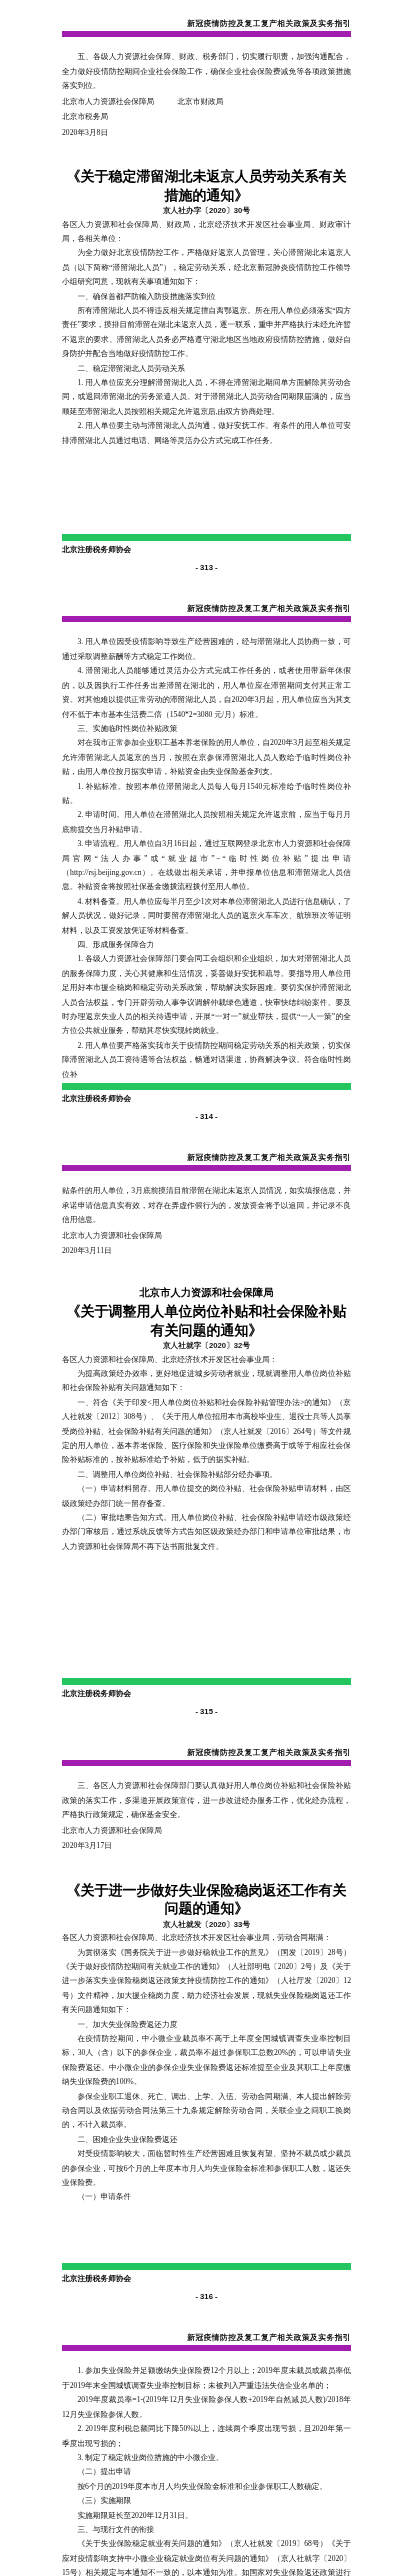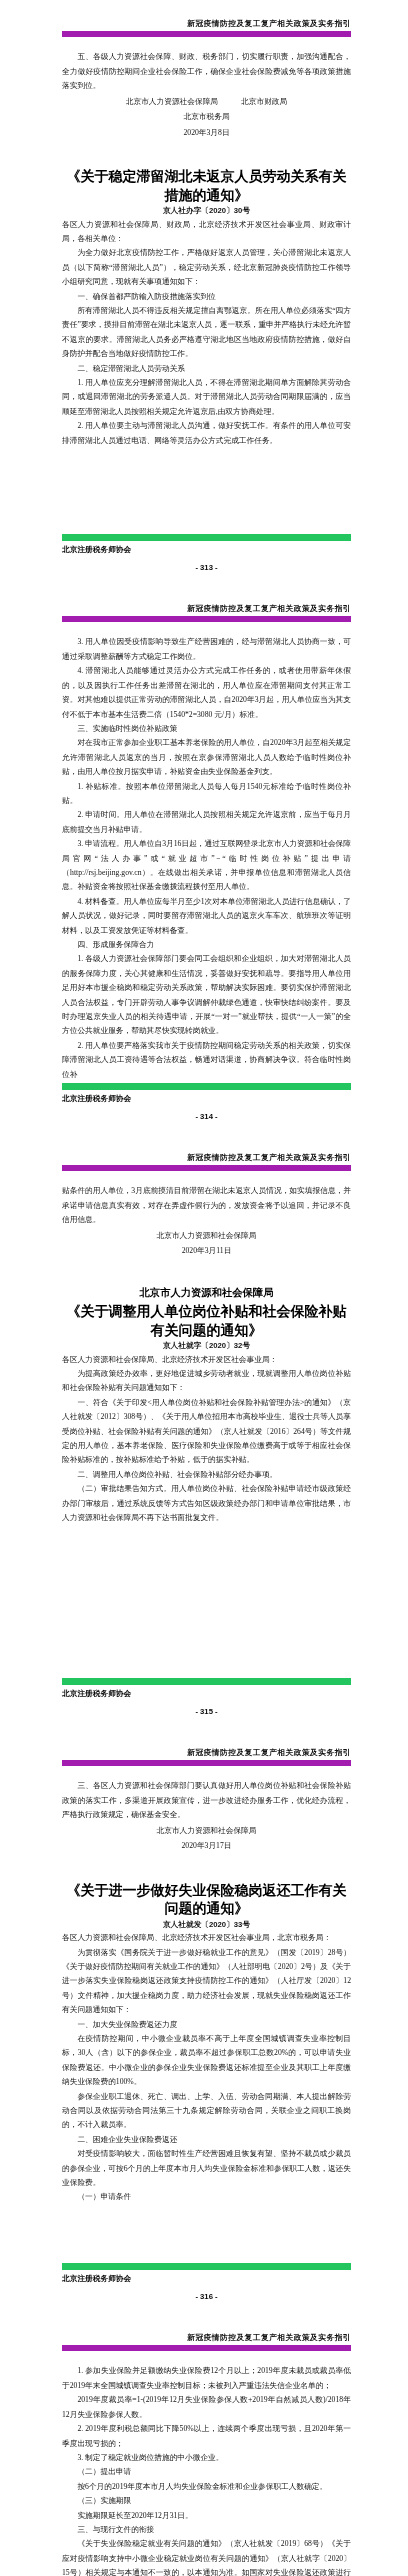--- a/index.html
+++ b/index.html
@@ -11,21 +11,21 @@
   .page { position:relative; box-sizing:border-box; padding:0 58px 0 62px; overflow:hidden; }
   .page-head {
     padding-top:18.5px; padding-bottom:2.6px; border-bottom:6px solid #a21caf;
     text-align:right; font-family:"Liberation Sans",sans-serif;
     font-weight:700; font-size:7.7px; letter-spacing:0.5px; color:#111;
   }
   .page-body { padding-top:13.4px; font-size:7.7px; line-height:14.4px; text-align:justify; }
   .page-body p { margin:0; }
   .para  { text-indent:2em; }
   .flush { text-indent:0; }
-  .sign  { text-align:center; line-height:15.5px; text-indent:0; }
+  .sign  { text-align:left; line-height:15.5px; text-indent:0; }
   .doc-org, .doc-title {
     text-align:center; font-family:"Liberation Sans",sans-serif;
     font-weight:700; color:#000; text-indent:0;
   }
   .doc-org   { font-size:10.3px; line-height:18.5px; margin-top:3.1px; }
   .doc-title { font-size:14px; line-height:18.5px; margin-bottom:5.2px; }
   .doc-num   {
     text-align:center; font-family:"Liberation Sans",sans-serif;
     font-weight:600; font-size:7.7px; line-height:13.4px; margin-bottom:7.2px; text-indent:0;
   }
@@ -86,34 +86,35 @@
           <p class="sign">北京市人力资源和社会保障局</p>
           <p class="sign">2020年3月11日</p>
           <div style="height: 25px;"></div>
           <p class="doc-org">北京市人力资源和社会保障局</p>
           <p class="doc-title">《关于调整用人单位岗位补贴和社会保险补贴有关问题的通知》</p>
           <p class="doc-num">京人社就字〔2020〕32号</p>
           <p class="flush">各区人力资源和社会保障局、北京经济技术开发区社会事业局：</p>
           <p class="para">为提高政策经办效率，更好地促进城乡劳动者就业，现就调整用人单位岗位补贴和社会保险补贴有关问题通知如下：</p>
           <p class="para">一、符合《关于印发&lt;用人单位岗位补贴和社会保险补贴管理办法&gt;的通知》（京人社就发〔2012〕308号）、《关于用人单位招用本市高校毕业生、退役士兵等人员享受岗位补贴、社会保险补贴有关问题的通知》（京人社就发〔2016〕264号）等文件规定的用人单位，基本养老保险、医疗保险和失业保险单位缴费高于或等于相应社会保险补贴标准的，按补贴标准给予补贴，低于的据实补贴。</p>
           <p class="para">二、调整用人单位岗位补贴、社会保险补贴部分经办事项。</p>
+          <p class="para">（一）申请材料留存。用人单位提交的岗位补贴、社会保险补贴申请材料，由区级政策经办部门统一留存备查。</p>
           <p class="para">（二）审批结果告知方式。用人单位岗位补贴、社会保险补贴申请经市级政策经办部门审核后，通过系统反馈等方式告知区级政策经办部门和申请单位审批结果，市人力资源和社会保障局不再下达书面批复文件。</p>
         </div>
         <div class="page-foot"><span class="foot-org">北京注册税务师协会</span><span class="foot-num">- 315 -</span></div>
       </div>
       <div class="page" style="height: 585px;">
         <div class="page-head">新冠疫情防控及复工复产相关政策及实务指引</div>
         <div class="page-body">
           <p class="para">三、各区人力资源和社会保障部门要认真做好用人单位岗位补贴和社会保险补贴政策的落实工作，多渠道开展政策宣传，进一步改进经办服务工作，优化经办流程，严格执行政策规定，确保基金安全。</p>
           <p class="sign">北京市人力资源和社会保障局</p>
           <p class="sign">2020年3月17日</p>
           <div style="height: 27px;"></div>
           <p class="doc-title">《关于进一步做好失业保险稳岗返还工作有关问题的通知》</p>
           <p class="doc-num">京人社就发〔2020〕33号</p>
-          <p class="flush">各区人力资源和社会保障局、北京经济技术开发区社会事业局，北京市税务局：</p>
+          <p class="flush">各区人力资源和社会保障局、北京经济技术开发区社会事业局，劳动合同期满：</p>
           <p class="para">为贯彻落实《国务院关于进一步做好稳就业工作的意见》（国发〔2019〕28号）《关于做好疫情防控期间有关就业工作的通知》（人社部明电〔2020〕2号）及《关于进一步落实失业保险稳岗返还政策支持疫情防控工作的通知》（人社厅发〔2020〕12号）文件精神，加大援企稳岗力度，助力经济社会发展，现就失业保险稳岗返还工作有关问题通知如下：</p>
           <p class="para">一、加大失业保险费返还力度</p>
           <p class="para">在疫情防控期间，中小微企业裁员率不高于上年度全国城镇调查失业率控制目标，30人（含）以下的参保企业，裁员率不超过参保职工总数20%的，可以申请失业保险费返还。中小微企业的参保企业失业保险费返还标准提至企业及其职工上年度缴纳失业保险费的100%。</p>
           <p class="para">参保企业职工退休、死亡、调出、上学、入伍、劳动合同期满、本人提出解除劳动合同以及依据劳动合同法第三十九条规定解除劳动合同，关联企业之间职工换岗的，不计入裁员率。</p>
           <p class="para">二、困难企业失业保险费返还</p>
           <p class="para">对受疫情影响较大，面临暂时性生产经营困难且恢复有望、坚持不裁员或少裁员的参保企业，可按6个月的上年度本市月人均失业保险金标准和参保职工人数，返还失业保险费。</p>
           <p class="para">（一）申请条件</p>
         </div>
         <div class="page-foot"><span class="foot-org">北京注册税务师协会</span><span class="foot-num">- 316 -</span></div>
       </div>

